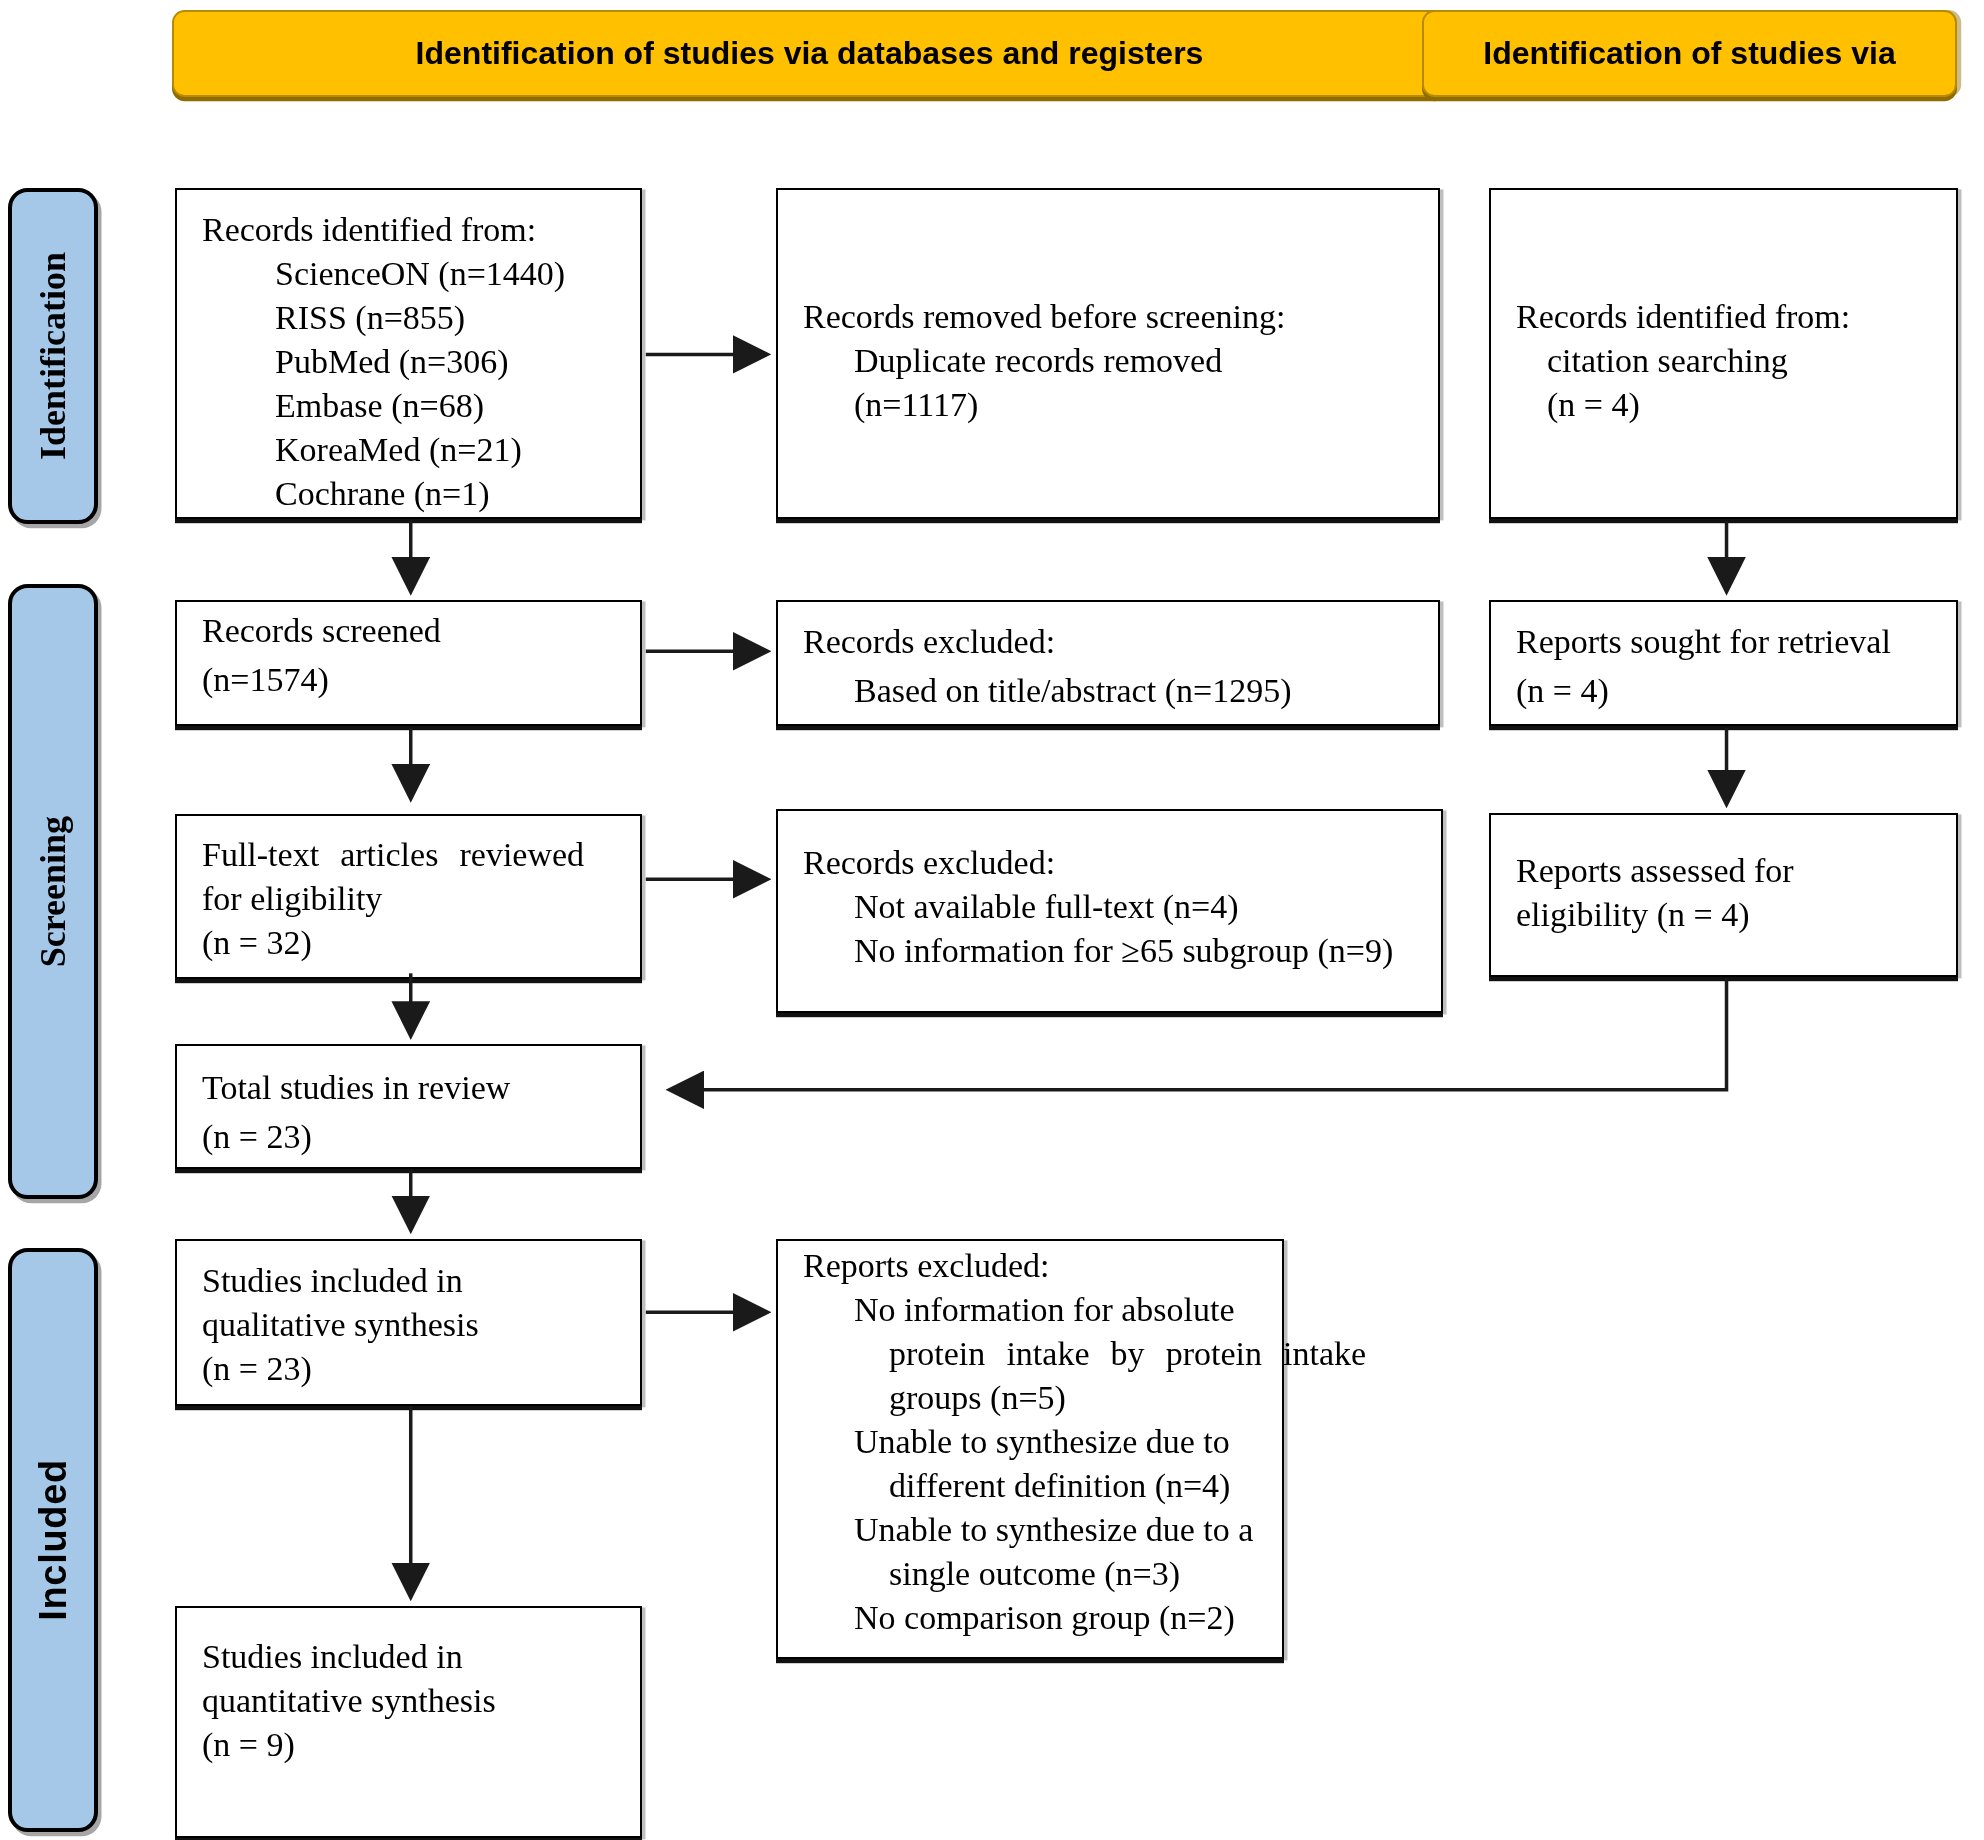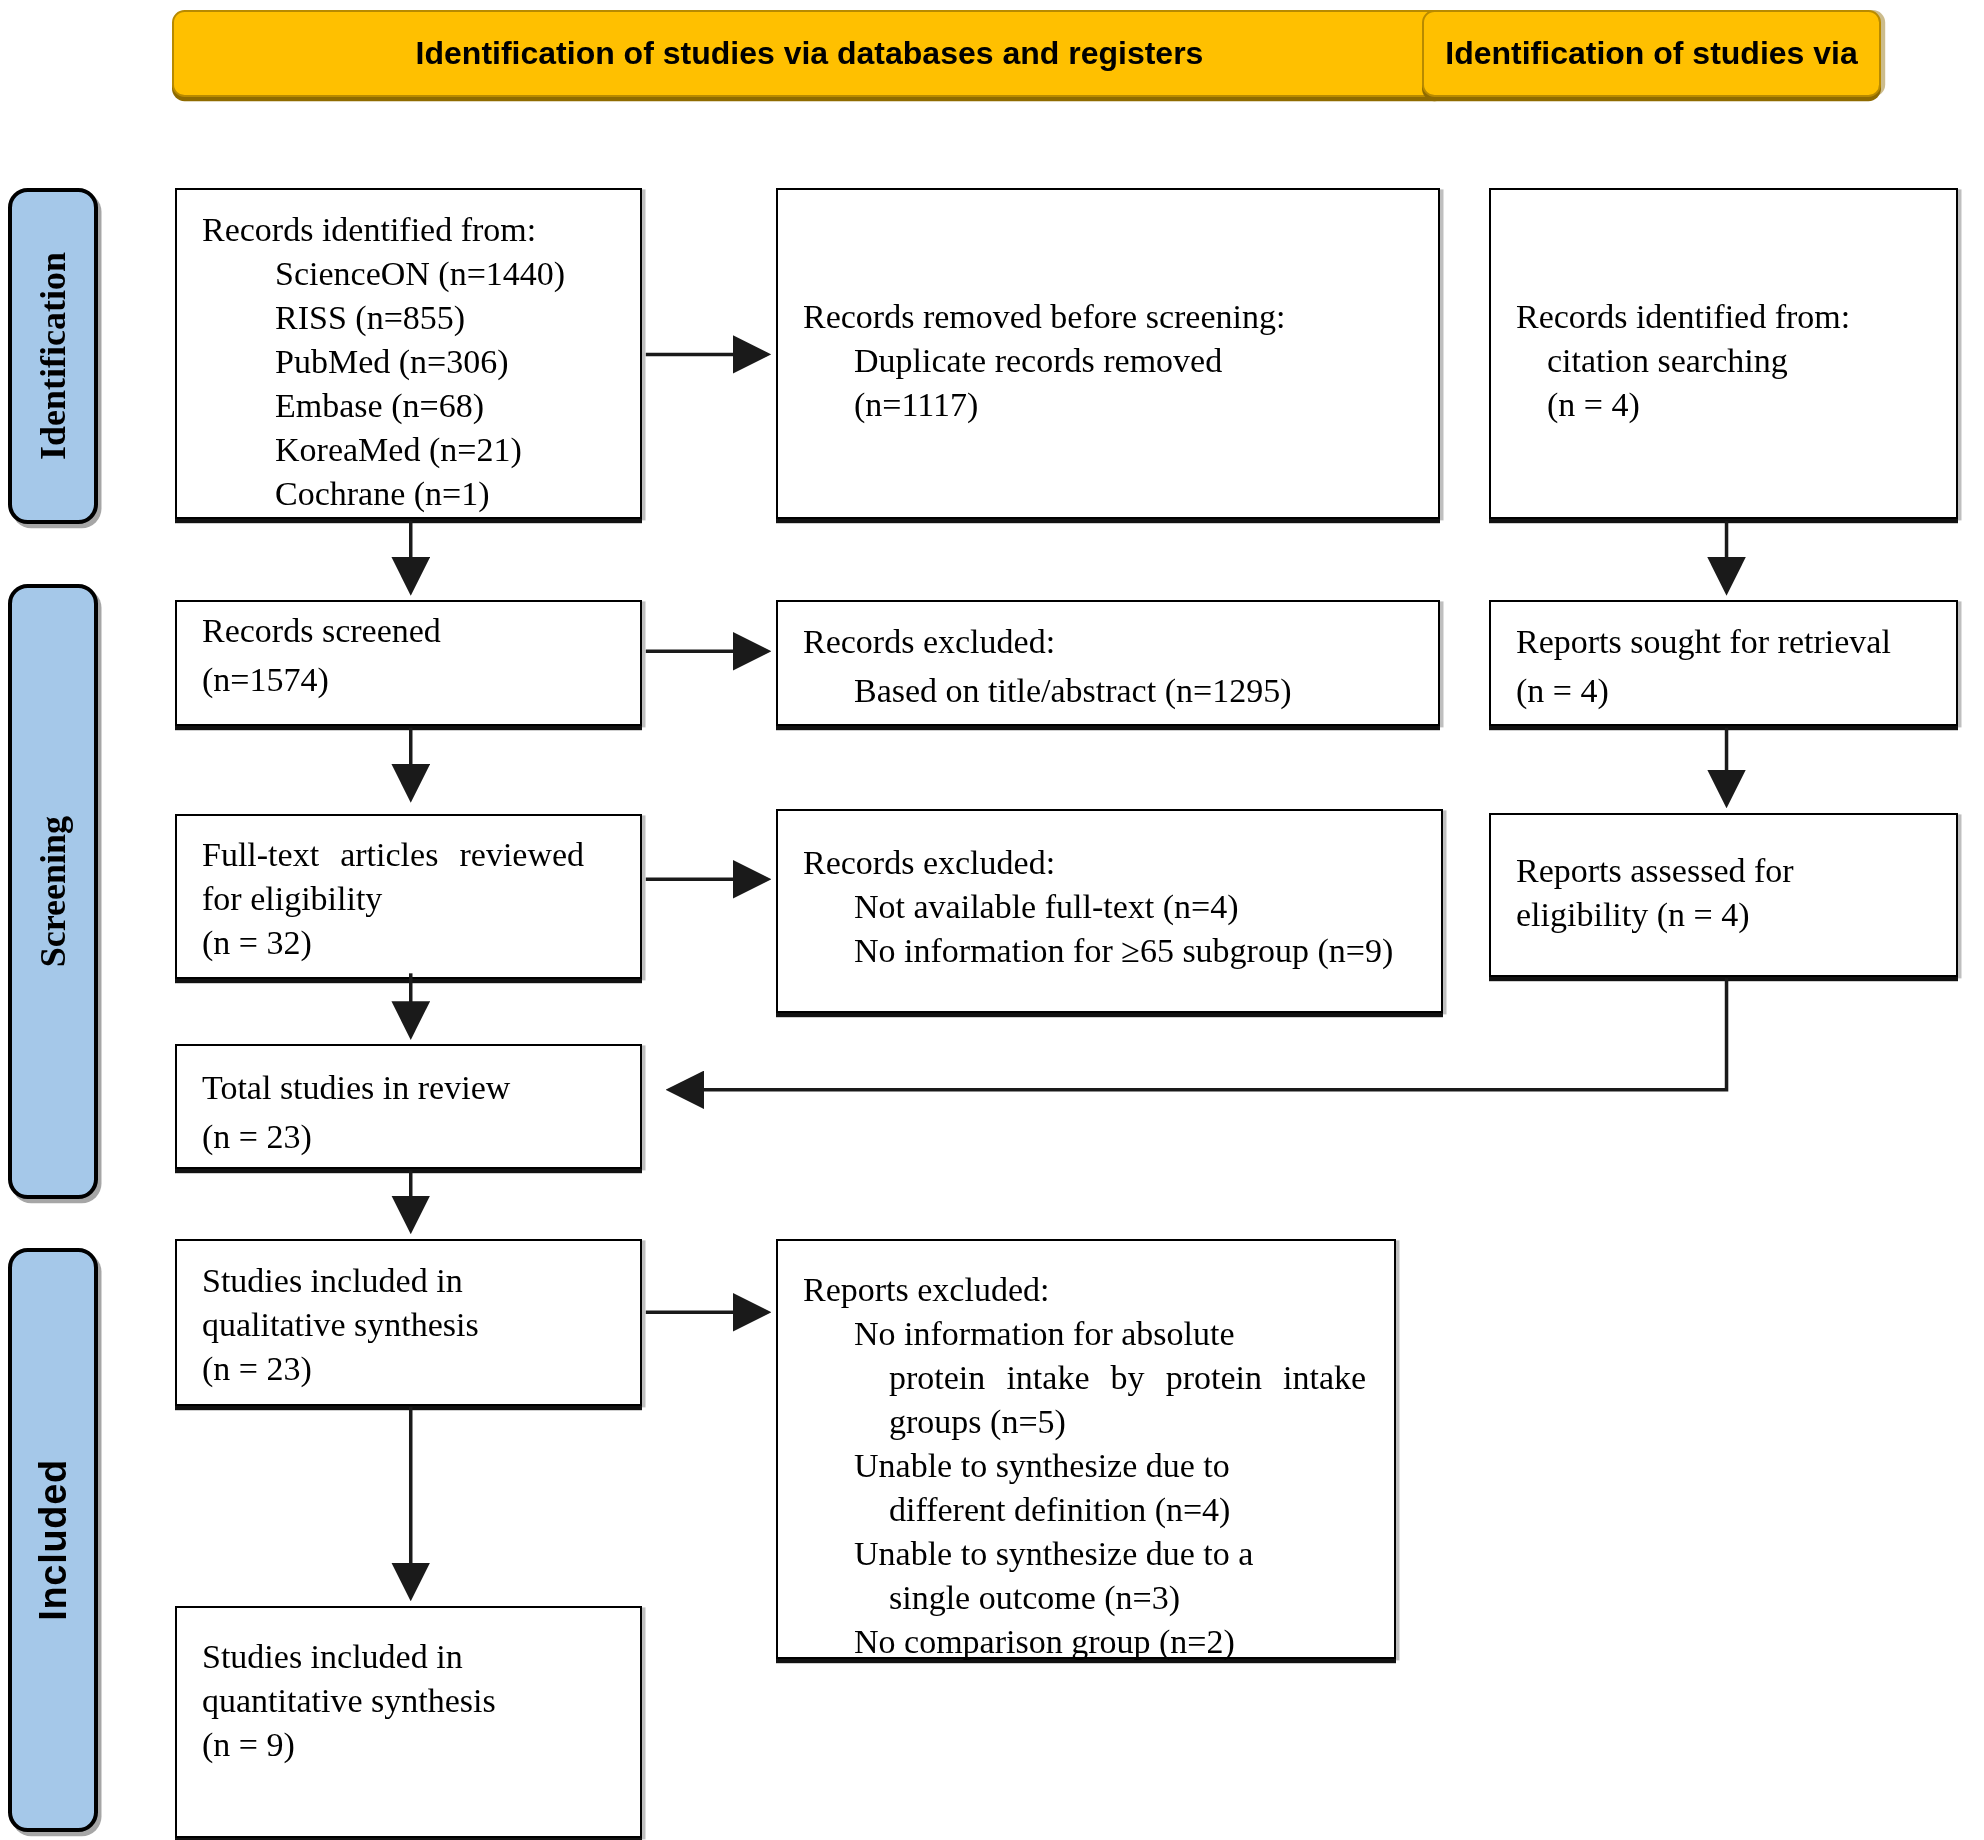--- a/index.html
+++ b/index.html
@@ -32,21 +32,21 @@
 
   svg.arrows{position:absolute;left:0;top:0;pointer-events:none;}
   svg.arrows line, svg.arrows polyline{stroke:#1a1a1a;stroke-width:5;fill:none;}
 </style>
 </head>
 <body>
 
 <div id="canvas">
 
   <div class="banner" style="left:172px;width:1275px;">Identification of studies via databases and registers</div>
-  <div class="banner" style="left:1422px;width:459px;">Identification of studies via</div>
+  <div class="banner" style="left:1422px;width:535px;">Identification of studies via</div>
 
   <div class="stage" style="top:188px;height:336px;">
     <span class="vtext">Identification</span>
   </div>
   <div class="stage" style="top:584px;height:615px;">
     <span class="vtext">Screening</span>
   </div>
   <div class="stage stage-sans" style="top:1248px;height:584px;">
     <span class="vtext">Included</span>
   </div>
@@ -109,21 +109,21 @@
     <div class="line">Total studies in review</div>
     <div class="line">(n = 23)</div>
   </div>
 
   <div class="box" style="left:175px;top:1239px;width:467px;height:167px;padding-top:18px;">
     <div class="line">Studies included in</div>
     <div class="line">qualitative synthesis</div>
     <div class="line">(n = 23)</div>
   </div>
 
-  <div class="box" style="left:776px;top:1239px;width:620px;height:420px;padding-top:27px;">
+  <div class="box" style="left:776px;top:1239px;width:508px;height:420px;padding-top:3px;">
     <div class="line">Reports excluded:</div>
     <div class="line ind">No information for absolute</div>
     <div class="line ind2 wide">protein intake by protein intake</div>
     <div class="line ind2">groups (n=5)</div>
     <div class="line ind">Unable to synthesize due to</div>
     <div class="line ind2">different definition (n=4)</div>
     <div class="line ind">Unable to synthesize due to a</div>
     <div class="line ind2">single outcome (n=3)</div>
     <div class="line ind">No comparison group (n=2)</div>
   </div>

